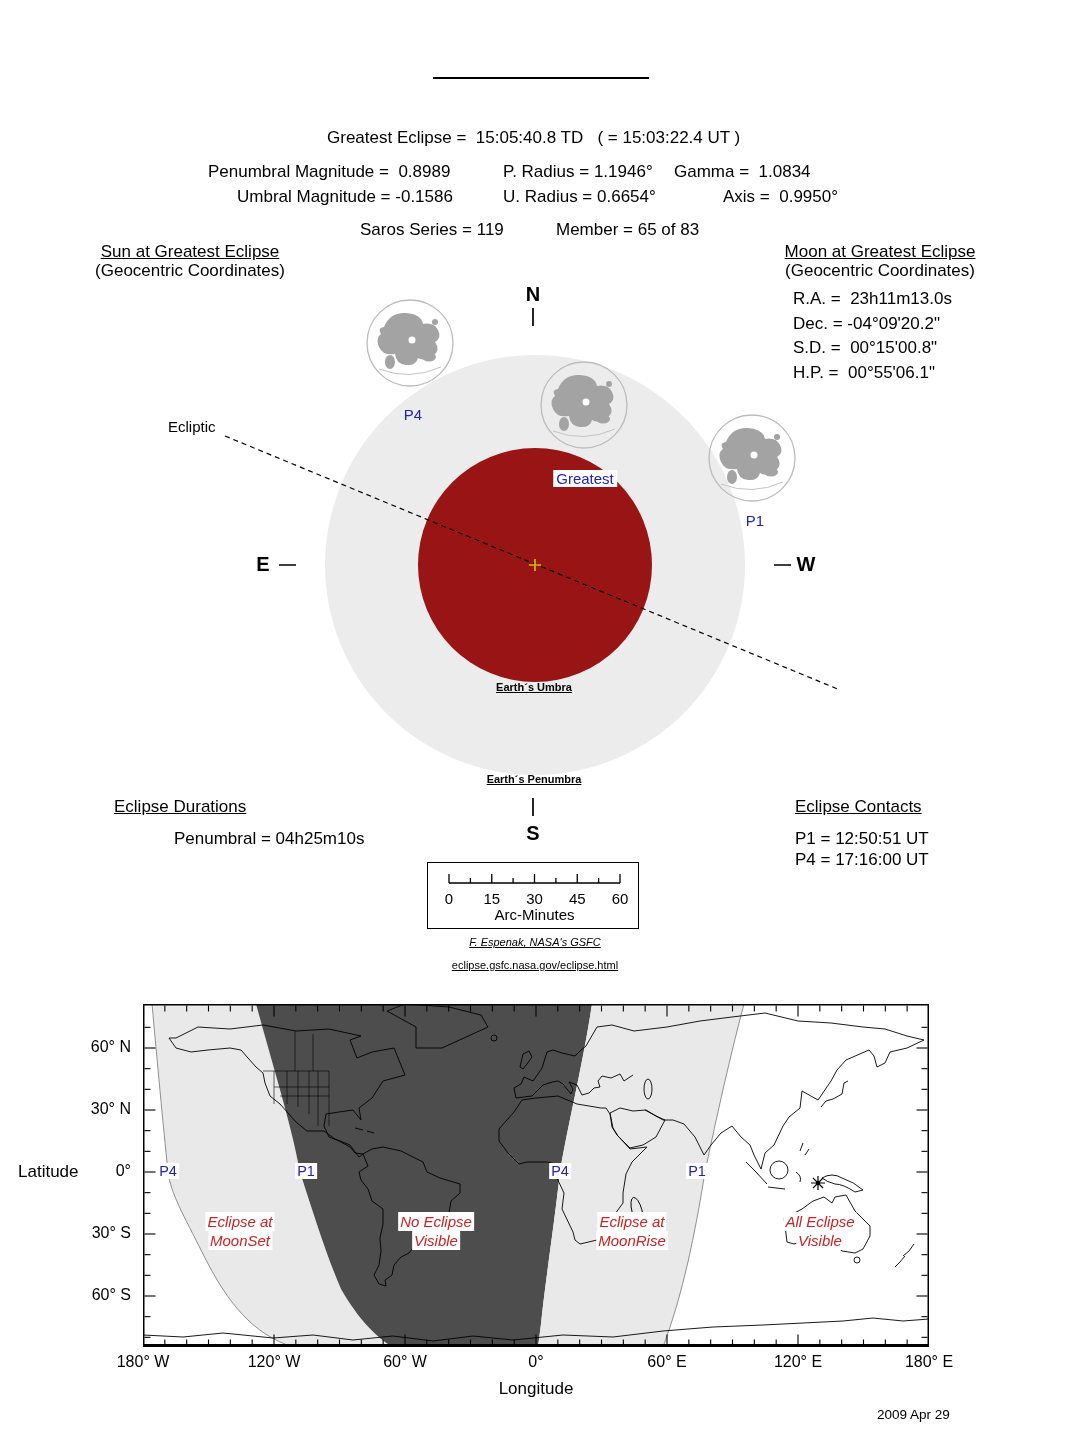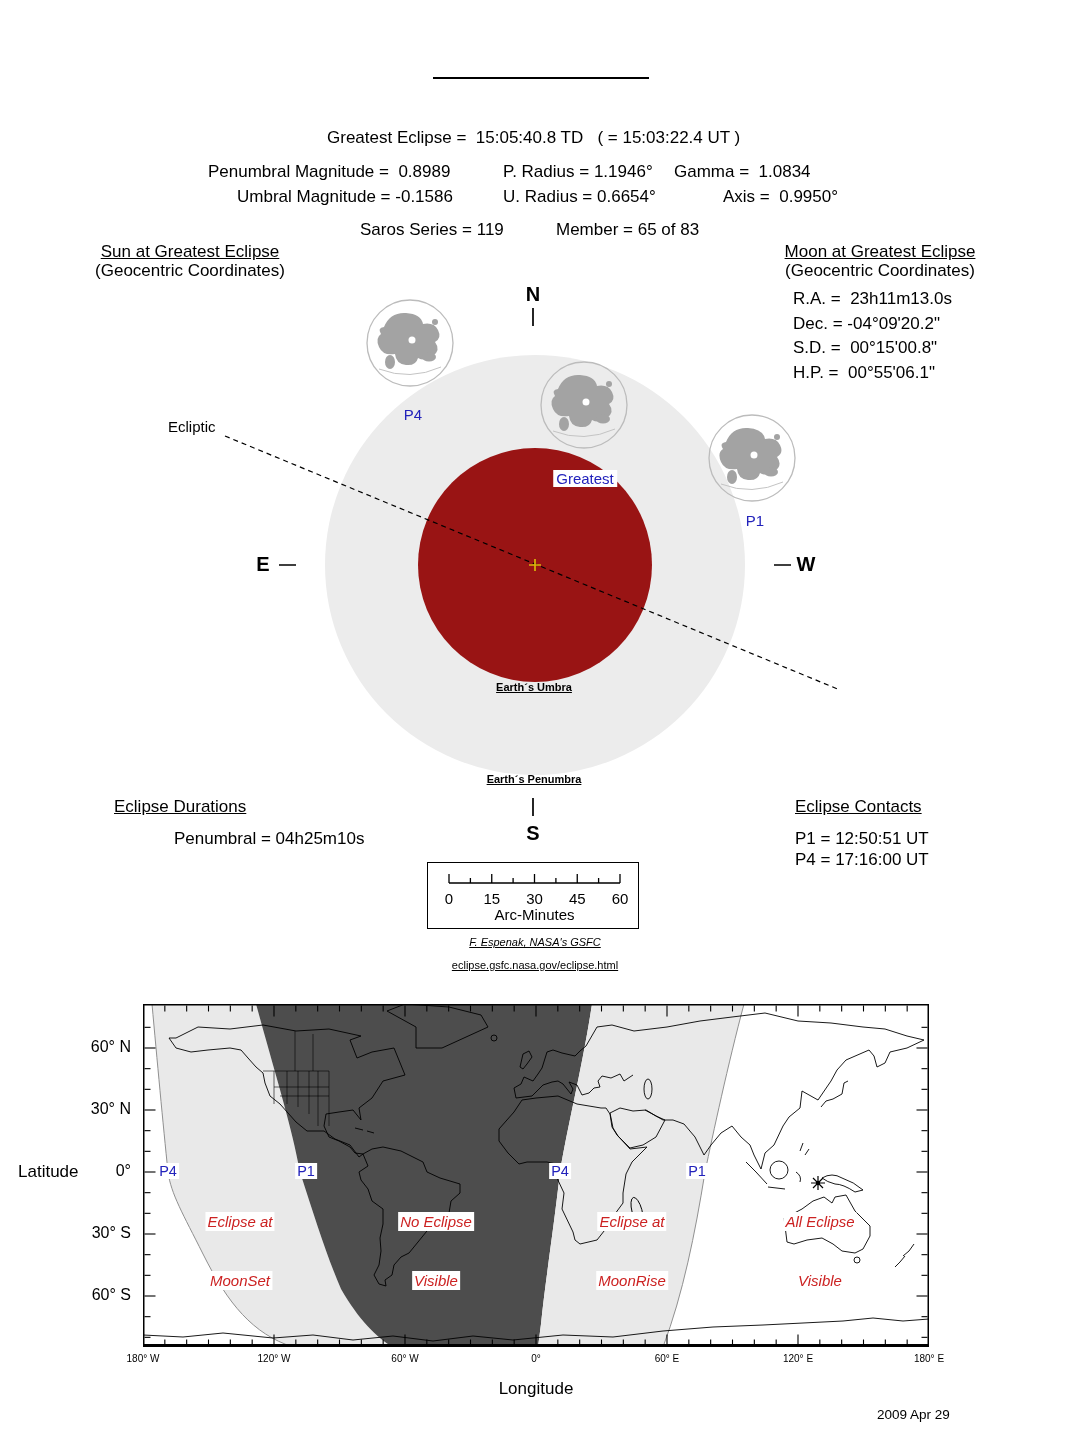--- a/index.html
+++ b/index.html
@@ -17,26 +17,26 @@
   .red{color:var(--annotation_red);font-style:italic;}
   .bold{font-weight:bold;}
   .whitebox{background:#fff;padding:0 3px;}
   .col{display:flex;flex-direction:column;}
   .row24 > div{height:24.5px;}
   .paramgrid{display:grid;grid-template-columns:62px auto;}
   .paramgrid .pl{text-align:right;white-space:pre;height:23px;}
   .paramgrid .pv{text-align:left;white-space:pre;padding-left:6px;height:23px;}
   svg{position:absolute;}
   .maplabel2{position:absolute;display:flex;flex-direction:column;align-items:center;
-             transform:translateX(-50%);line-height:19px;font-size:15px;gap:40px;}
+             transform:translateX(-50%);line-height:19px;font-size:15px;}
   .maplabel2 span{background:#fff;padding:0 2px;}
   .ptag{position:absolute;transform:translateX(-50%);font-size:14.5px;background:#fff;
         padding:0 2px;color:var(--annotation_blue);}
   .latlab{position:absolute;font-size:16px;text-align:right;width:70px;}
-  .lonlab{position:absolute;font-size:10px;transform:translateX(-50%);}
+  .lonlab{position:absolute;font-size:16px;transform:translateX(-50%);}
 </style>
 </head>
 <body>
 
 <div class="page">
 
   <div class="rule" style="left:433px;top:77px;width:216px;"></div>
 
   <div class="abs t17" style="left:327px;top:128px;">Greatest Eclipse =  15:05:40.8 TD   ( = 15:03:22.4 UT )</div>
 

